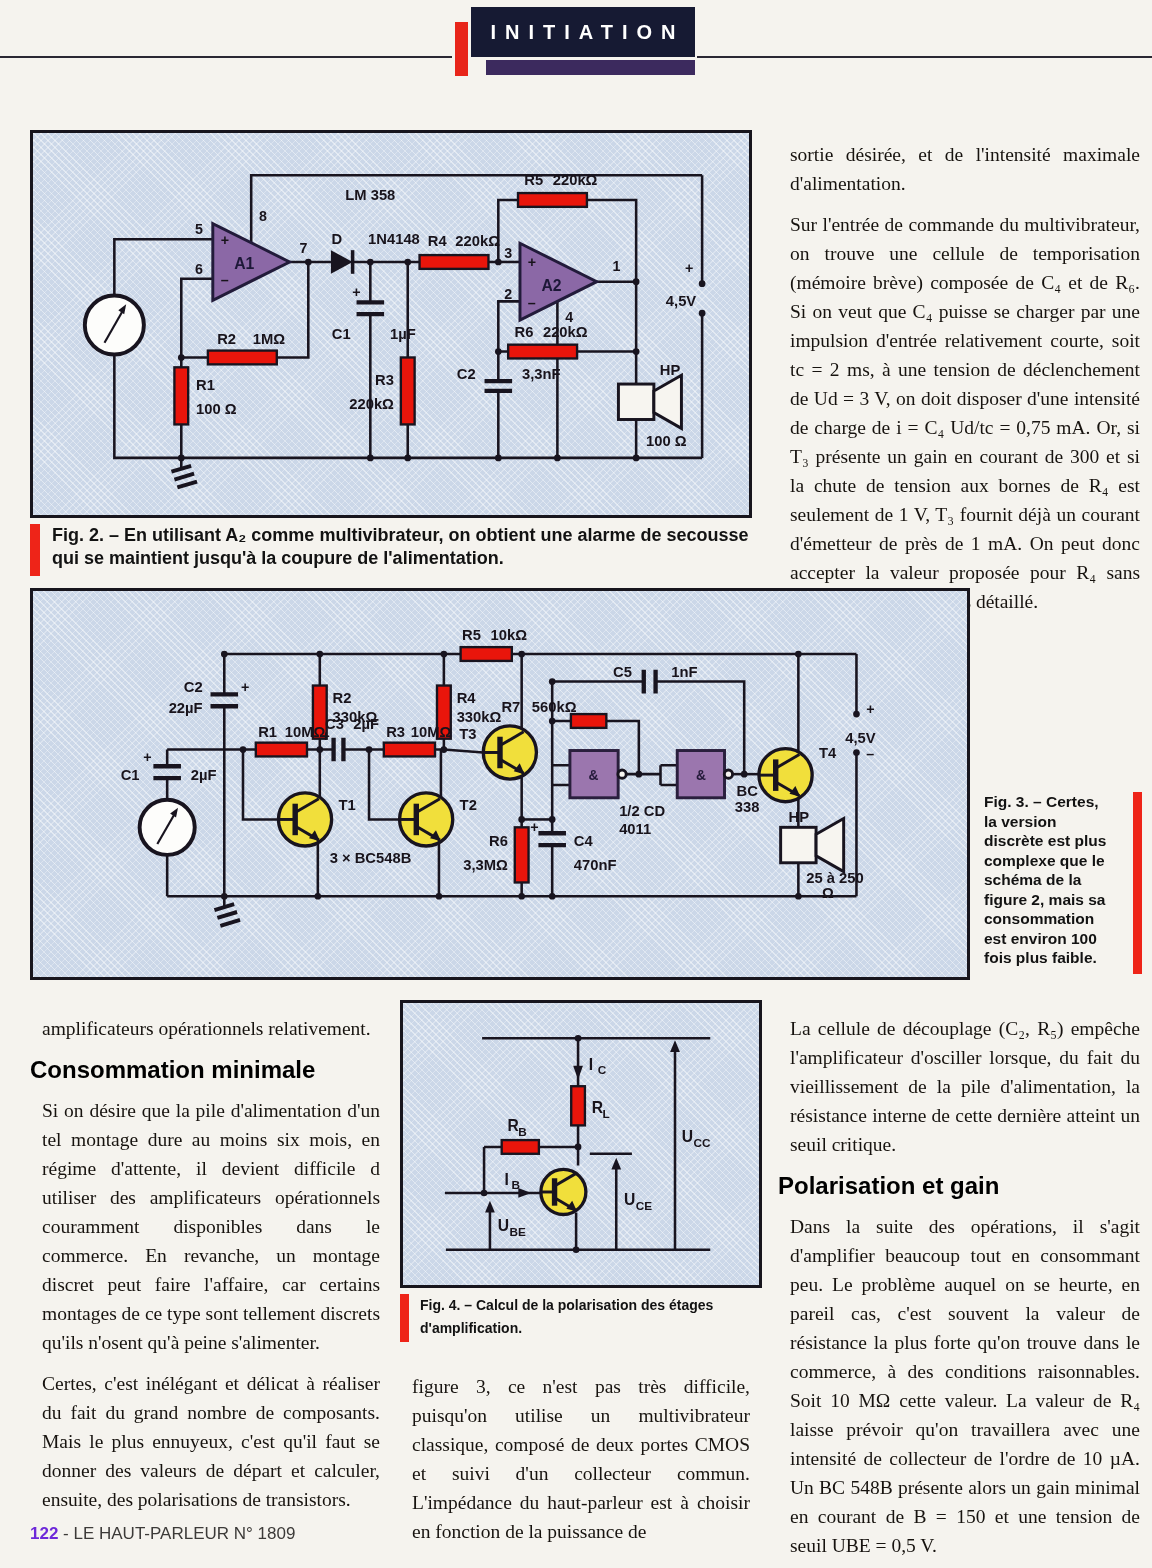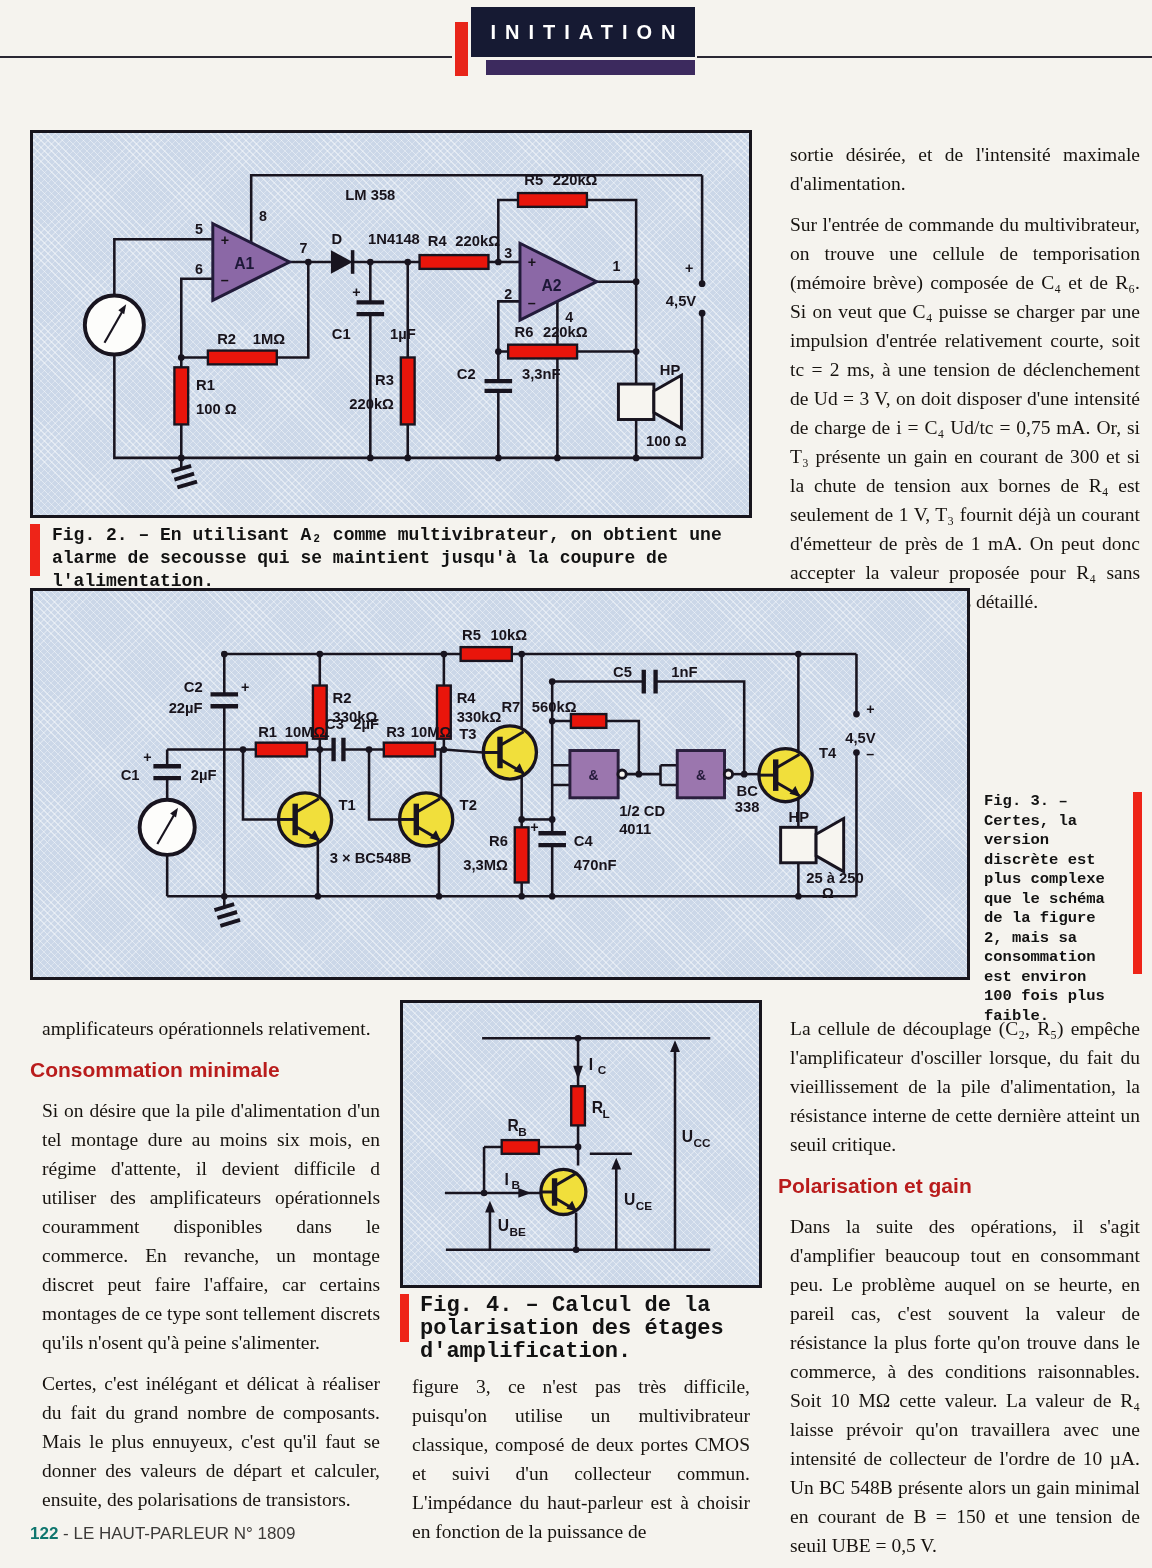--- a/index.html
+++ b/index.html
@@ -18,44 +18,44 @@
   
   .panel{position:absolute;background-color:#cbd7e8;
      background-image:repeating-linear-gradient(45deg,rgba(255,255,255,.45) 0 1px,transparent 1px 5px),
                       repeating-linear-gradient(-45deg,rgba(255,255,255,.3) 0 1px,transparent 1px 5px);
      border:3px solid #17151d;box-sizing:border-box;}
   .fig2{left:30px;top:130px;width:722px;height:388px;}
   .fig3{left:30px;top:588px;width:940px;height:392px;}
   .fig4{left:400px;top:1000px;width:362px;height:288px;}
   .panel svg{display:block;width:100%;height:100%;}
   
-  .caption{position:absolute;font-family:Liberation Mono, monospace;font-weight:bold;
+  .caption{position:absolute;font-family:Liberation Sans, sans-serif;font-weight:bold;
            color:#121212;}
   .cap2{left:30px;top:524px;width:724px;display:flex;}
   .cap2 .bar{width:10px;height:52px;background:#ee2418;flex:none;margin-right:12px;}
   .cap2 p{margin:0;font-size:18px;line-height:23px;}
   .cap4{left:400px;top:1294px;width:366px;display:flex;}
   .cap4 .bar{width:9px;height:48px;background:#ee2418;flex:none;margin-right:11px;}
-  .cap4 p{margin:0;font-size:22px;line-height:23px;}
+  .cap4 p{margin:0;font-size:14px;line-height:23px;}
   .cap3{left:984px;top:792px;width:158px;display:flex;gap:12px;}
   .cap3 p{margin:0;font-size:15.5px;line-height:19.5px;width:134px;}
   .cap3 .bar{width:9px;height:182px;background:#ee2418;flex:none;margin-left:6px;}
   
   .col{position:absolute;font-size:19.5px;line-height:29px;text-align:justify;}
   .col p{margin:12px;}
   .col h3{margin:12px 0 2px 0;font-family:"Liberation Sans",sans-serif;font-weight:bold;
-          font-size:21px;color:#b91c1c;text-align:left;}
+          font-size:24px;color:#000000;text-align:left;}
   .col-tr{left:778px;top:128px;width:374px;}
   .col-bl{left:30px;top:1002px;width:362px;}
   .col-bm{left:400px;top:1360px;width:362px;}
   .col-br{left:778px;top:1002px;width:374px;}
   
   .footer{position:absolute;left:30px;top:1524px;font-family:"Liberation Sans",sans-serif;
           font-size:17px;color:#3c3a38;}
-  .footer b{color:#0f766e;}
+  .footer b{color:#6d28d9;}
   
   .wire{stroke:#18141f;stroke-width:2.6;fill:none;}
   .thin{stroke:#18141f;stroke-width:2.2;fill:none;}
   .plate{stroke:#18141f;stroke-width:4.4;fill:none;}
   .dot{fill:#18141f;}
   .res{fill:#e9150b;stroke:#18141f;stroke-width:2.4;}
   .tri{fill:#8b68a6;stroke:#221b3a;stroke-width:3;}
   .gate{fill:#9b76ae;stroke:#2a1f3d;stroke-width:3;}
   .tcirc{fill:#f1df3b;stroke:#18141f;stroke-width:3.4;}
   .tbar{stroke:#18141f;stroke-width:5.5;}

